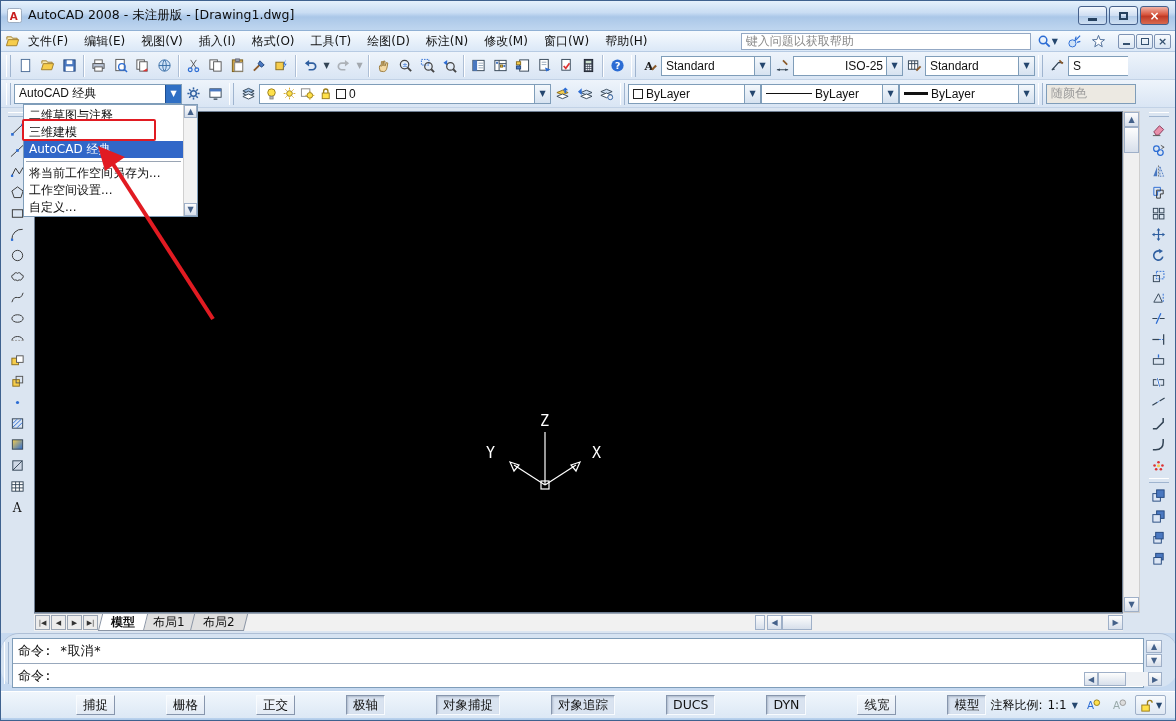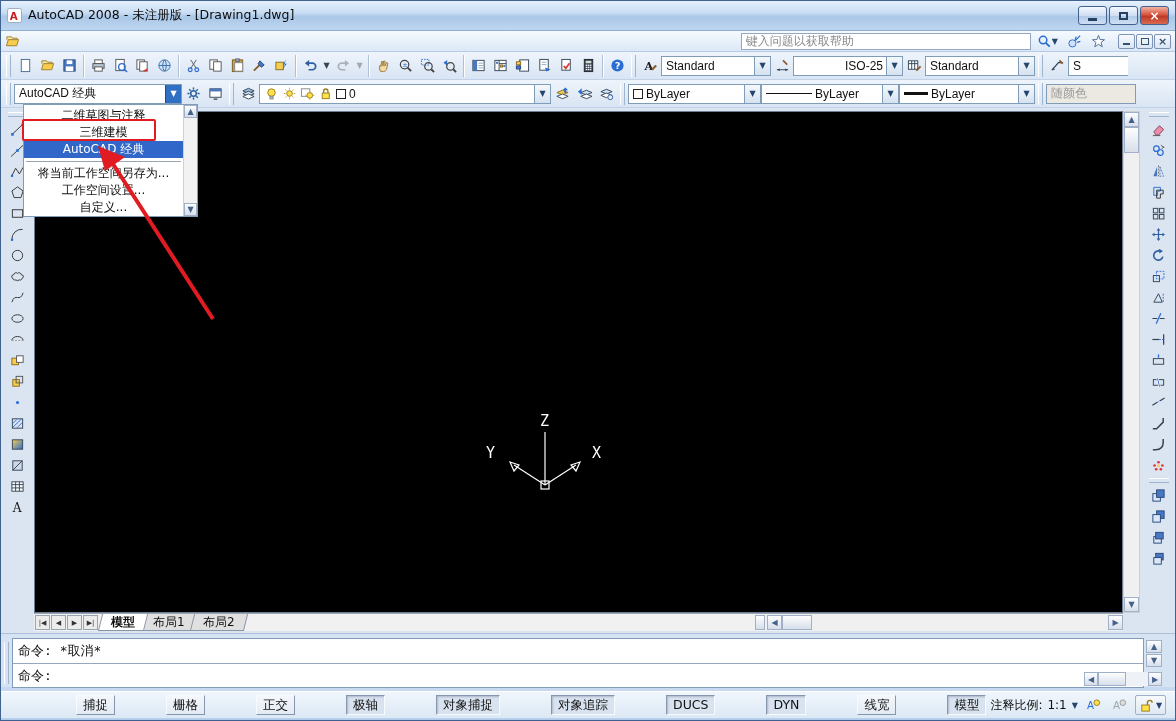--- a/index.html
+++ b/index.html
@@ -91,21 +91,21 @@
     border-top:none;background:#e0e0e0;margin-left:-4px;transform:skewX(-14deg);}
   .tab>span{display:inline-block;transform:skewX(14deg);}
   .tab.active{background:#fff;font-weight:bold;z-index:2;}
   .hscroll{margin-left:auto;display:flex;align-items:center;height:17px;background:#f0f0f0;}
   .hscroll .thumb{width:30px;height:15px;}
   .hscroll .track{width:296px;height:15px;}
   .split-box{width:10px;height:15px;background:linear-gradient(#fdfdfd,#d7dfeb);
     border:1px solid #9fb0c8;margin-right:2px;}
   
   .cmd{position:absolute;left:0;top:632px;width:1176px;height:54px;background:#d6e3f2;
-    border-top:1px solid #aebfd6;}
+    border-top:1px solid #aebfd6;border-radius:18px;}
   .cmd-grip{position:absolute;left:3px;top:8px;width:5px;height:42px;
     border-left:1px solid #fff;border-right:1px solid #9fb4cf;}
   .cmd-box{position:absolute;left:11px;top:4px;width:1132px;height:50px;background:#fff;
     border:1px solid #7f9db9;font-family:"DejaVu Sans Mono",monospace;font-size:13px;}
   .cmd-line{height:24px;line-height:24px;padding:0 5px;white-space:pre;}
   .cmd-div{border-top:1px solid #98a8bc;}
   .cmd-vs{position:absolute;left:1145px;top:6px;display:flex;flex-direction:column;gap:1px;}
   .cmd-vs .sbtn-sq{width:16px;height:13px;}
   .cmd-hs{position:absolute;left:1083px;top:38px;display:flex;align-items:center;}
   .cmd-hs .sbtn-sq{width:14px;height:14px;}
@@ -125,21 +125,21 @@
     box-shadow:inset 1px 1px 2px rgba(40,60,90,.25);}
   .stat-right{margin-left:auto;display:flex;align-items:center;gap:5px;}
   .anno-label{white-space:nowrap;}
   .drop-glyph{font-size:8px;color:#24466e;}
   .lock-btn{height:20px;border:1px solid #9fb0c8;border-radius:2px;display:flex;
     align-items:center;padding:0 3px;gap:2px;background:linear-gradient(#f7fafd,#dfe8f3);}
   
   .ws-menu{position:absolute;left:22px;top:103px;width:175px;height:113px;background:#fff;
     border:1px solid #7f9db9;z-index:50;display:flex;}
   .ws-items{flex:1;padding-top:2px;}
-  .ws-item{height:17px;line-height:17px;padding:0 5px;white-space:nowrap;overflow:hidden;text-align:center;}
+  .ws-item{height:17px;line-height:17px;padding:0 5px;white-space:nowrap;overflow:hidden;}
   .ws-item.selected{background:#3167c8;color:#fff;}
   .ws-sep{border-top:1px solid #9aa5b4;margin:3px 2px;}
   .ws-scroll{width:14px;background:#f2f2f2;border-left:1px solid #d0d0d0;display:flex;
     flex-direction:column;justify-content:space-between;align-items:center;}
   .ws-scroll .sbtn-sq{width:13px;height:13px;}
   
   .red-box{position:absolute;left:21px;top:118px;width:134px;height:22px;
     border:2px solid #e11b22;border-radius:2px;z-index:60;}
   .red-arrow{position:absolute;left:60px;top:130px;z-index:60;pointer-events:none;}
   .frame-bottom{position:absolute;left:0;top:717px;width:100%;height:4px;
@@ -170,20 +170,33 @@
         </span>
     </span>
   </div>
 
   <div class="menubar">
     <span class="icon">
         <svg viewBox="0 0 16 16" width="15" height="15">
           <path d="M2 6 V3 H7 L8 4.5 H13 V6" fill="#f7e9b0" stroke="#a07d2a"></path>
           <path d="M1.5 12.5 L3.5 6 H14.5 L12.5 12.5 Z" fill="#f6cd4c" stroke="#a07d2a"></path>
         </svg>
+      </span>
+    <span id="menu-items" style="display:flex;">
+        <span class="menu-item">文件(F)</span>
+        <span class="menu-item">编辑(E)</span>
+        <span class="menu-item">视图(V)</span>
+        <span class="menu-item">插入(I)</span>
+        <span class="menu-item">格式(O)</span>
+        <span class="menu-item">工具(T)</span>
+        <span class="menu-item">绘图(D)</span>
+        <span class="menu-item">标注(N)</span>
+        <span class="menu-item">修改(M)</span>
+        <span class="menu-item">窗口(W)</span>
+        <span class="menu-item">帮助(H)</span>
       </span>
     <span class="search-wrap">
       <input class="search-input" placeholder="键入问题以获取帮助" style="">
       <span class="mini-btn">
         <span class="icon">
             <svg viewBox="0 0 16 16" width="15" height="15">
               <circle cx="6.5" cy="6.5" r="4" fill="none" stroke="#2b6cd4" stroke-width="1.6"></circle>
               <line x1="9.4" y1="9.4" x2="13.5" y2="13.5" stroke="#2b6cd4" stroke-width="2"></line>
             </svg>
           </span>

